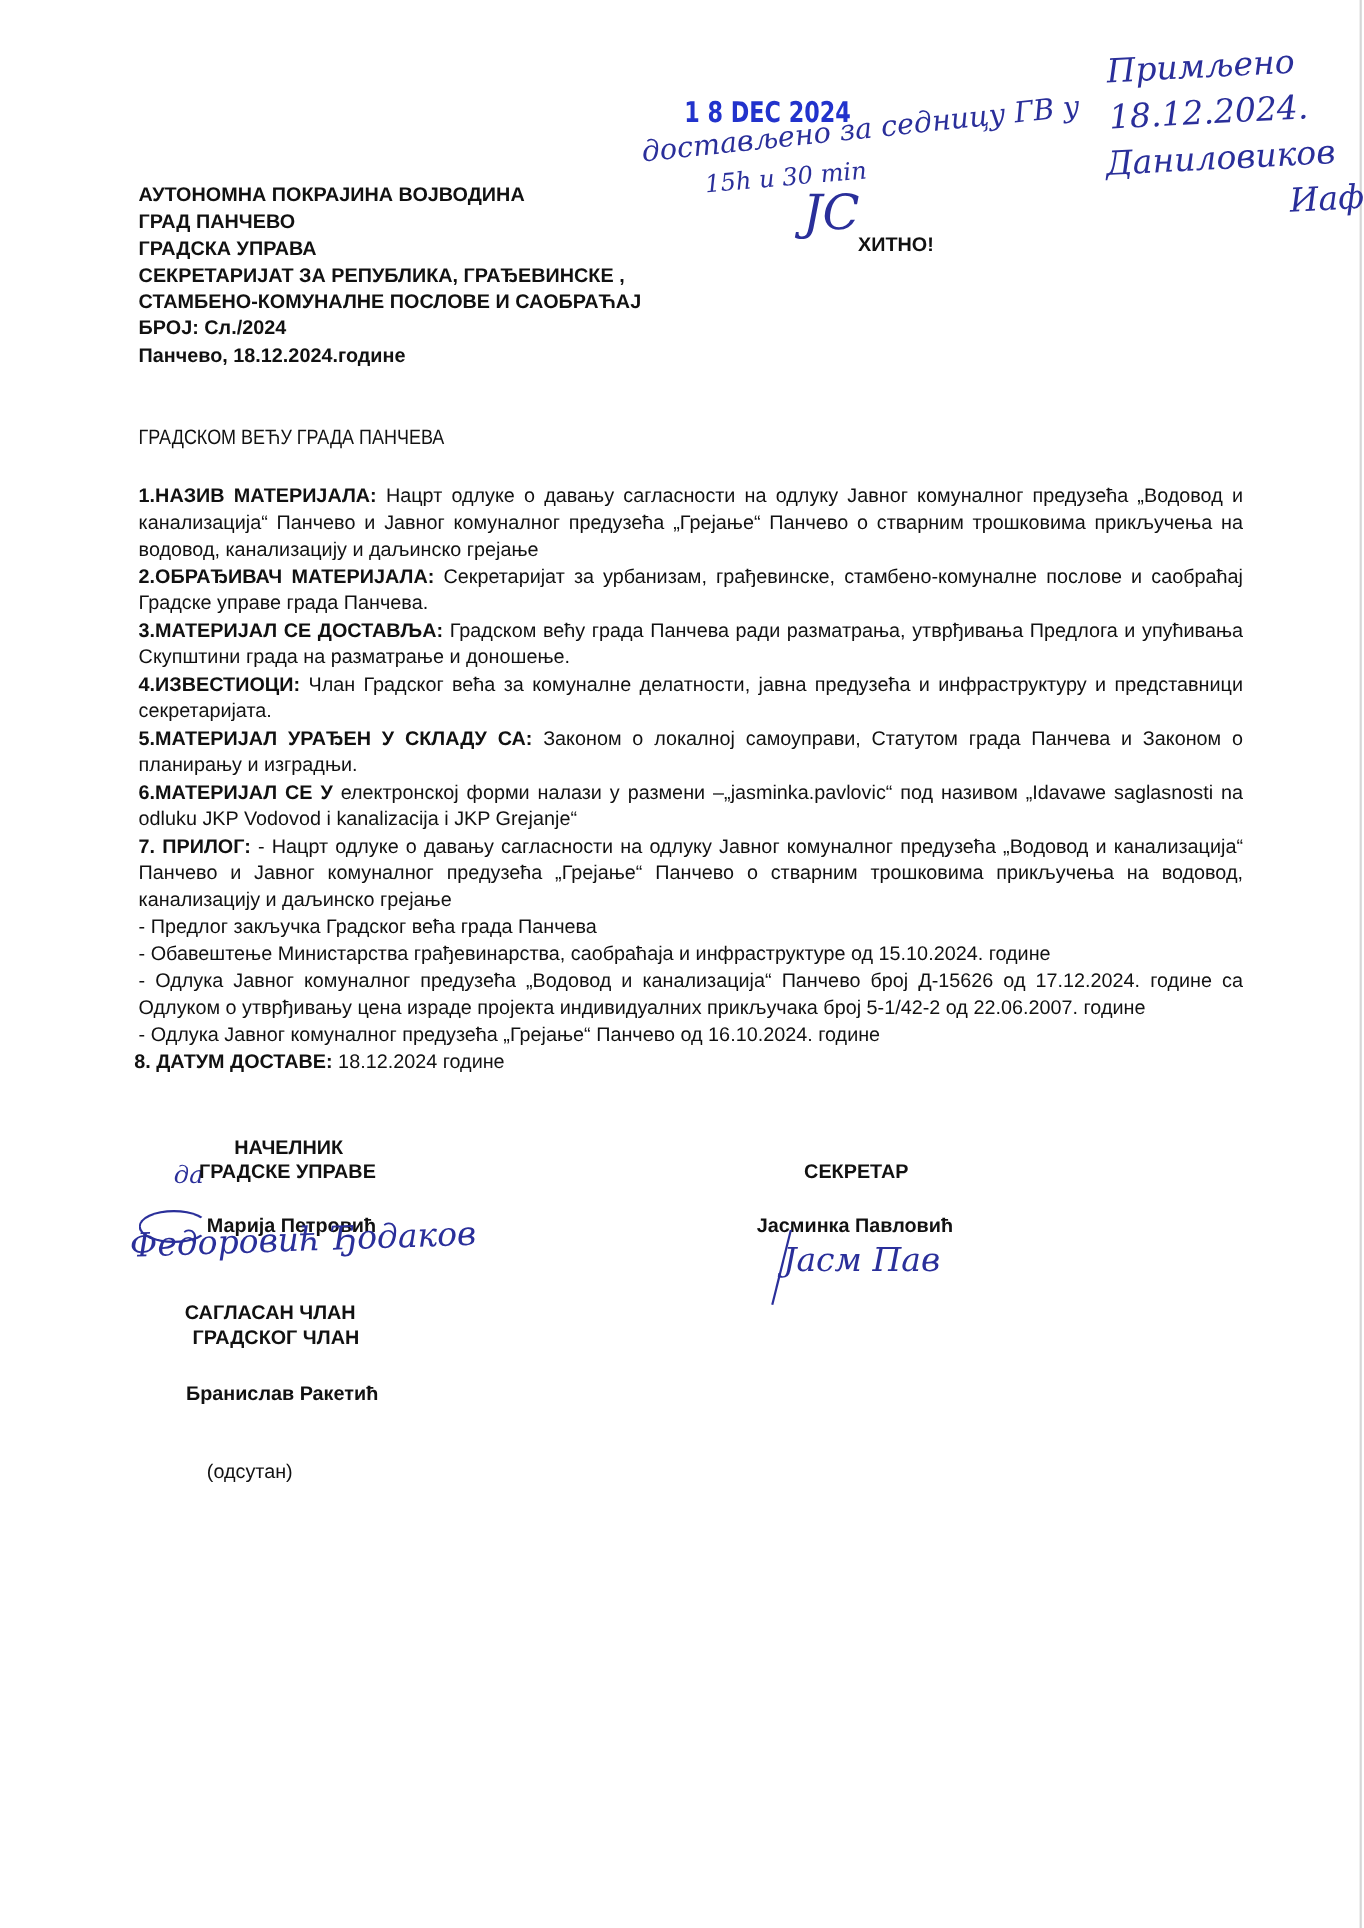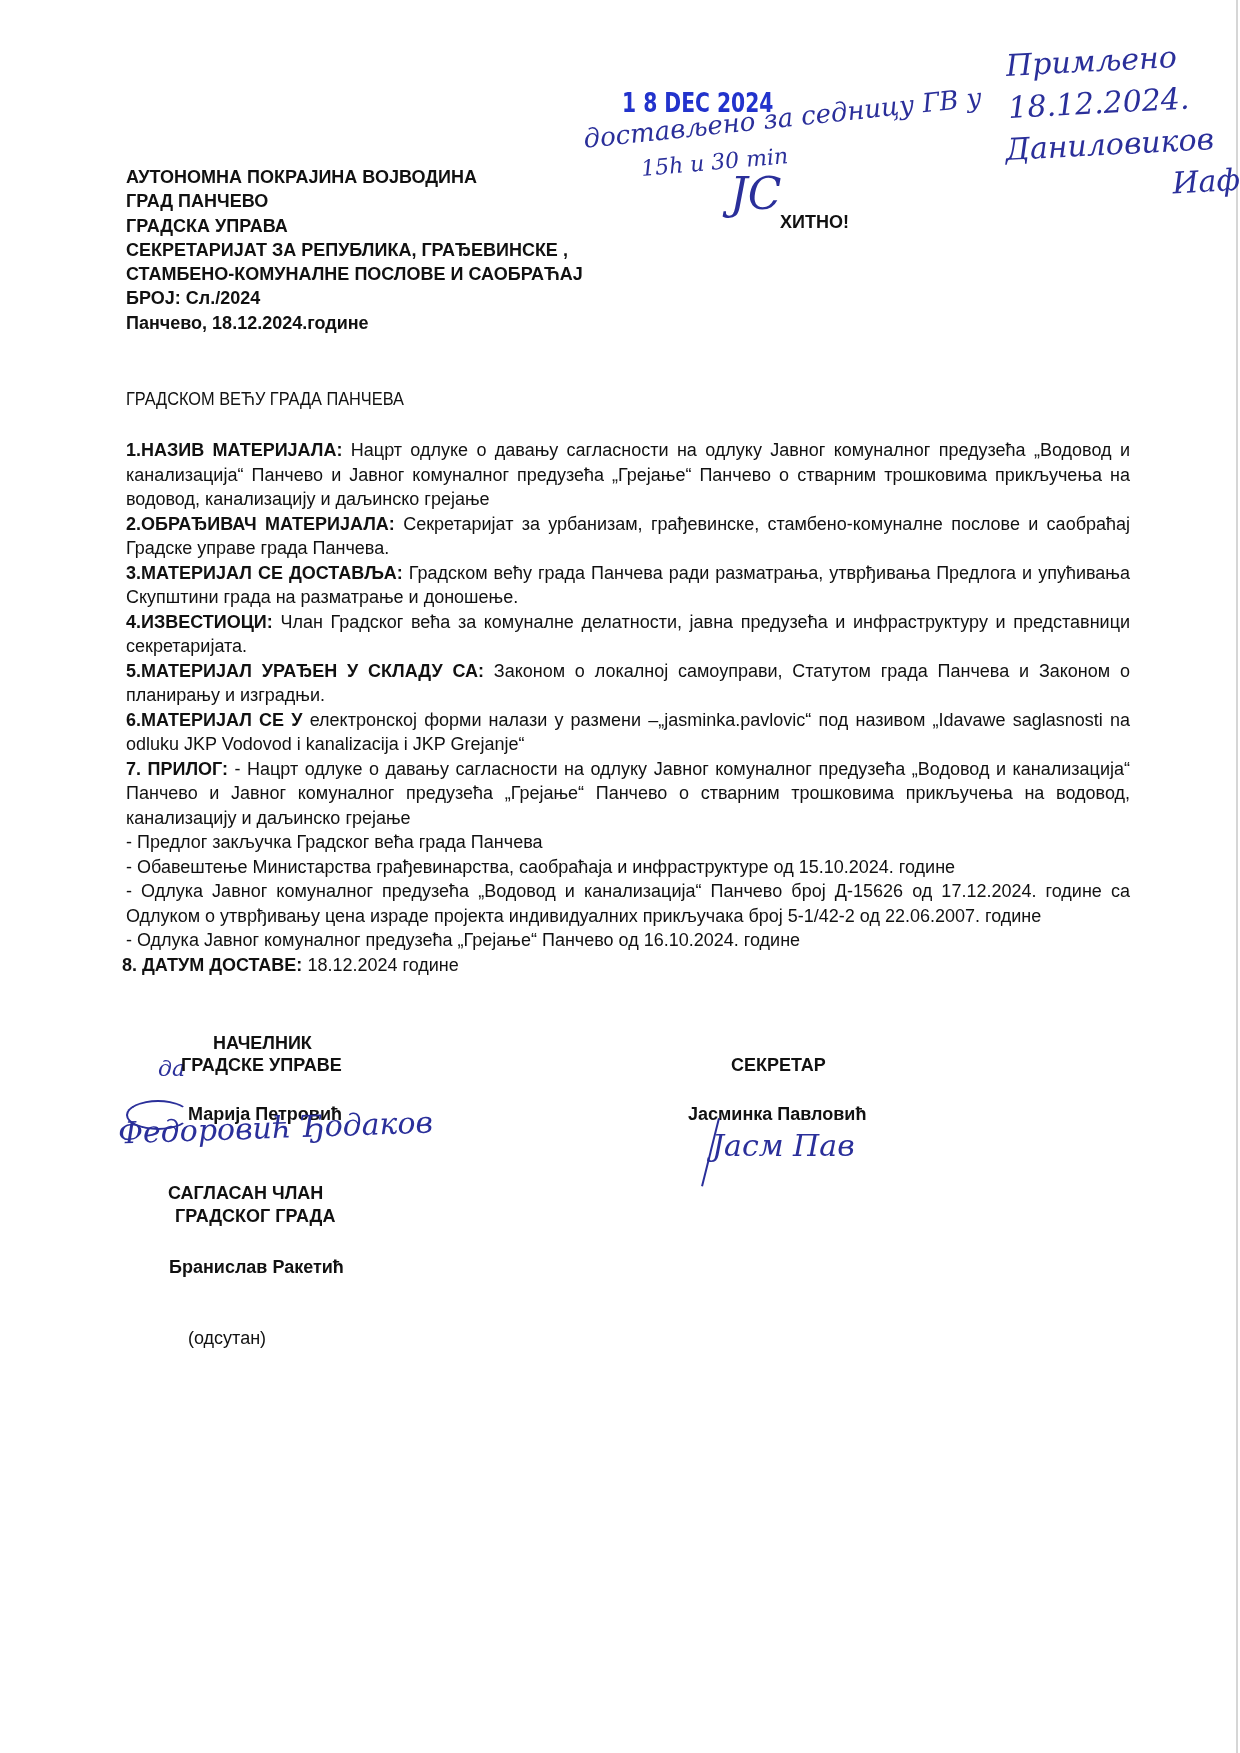--- a/index.html
+++ b/index.html
@@ -101,16 +101,16 @@
   <div class="sig sig-name1">Марија Петровић</div>
   <div class="sign-mp-loop"></div>
   <div class="sign sign-mp">Федоровић Ђодаков</div>
 
   <div class="sig sig-sec">СЕКРЕТАР</div>
   <div class="sig sig-name2">Јасминка Павловић</div>
   <div class="sign-jp-stroke"></div>
   <div class="sign sign-jp">Јасм Пав</div>
 
   <div class="sig sig-mem1">САГЛАСАН ЧЛАН</div>
-  <div class="sig sig-mem2">ГРАДСКОГ ГРАДА</div>
+  <div class="sig sig-mem2">ГРАДСКОГ ЧЛАН</div>
   <div class="sig sig-name3">Бранислав Ракетић</div>
   <div class="sig-absent">(одсутан)</div>
 </div>
 
 </body></html>

